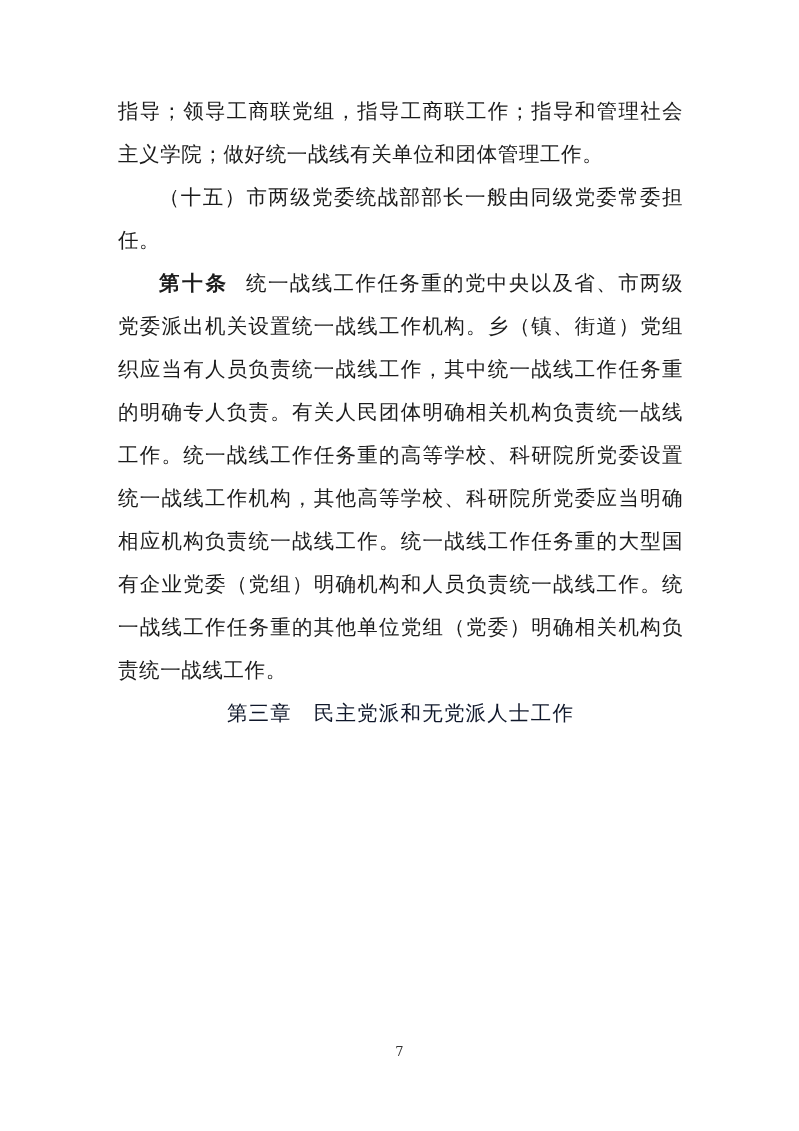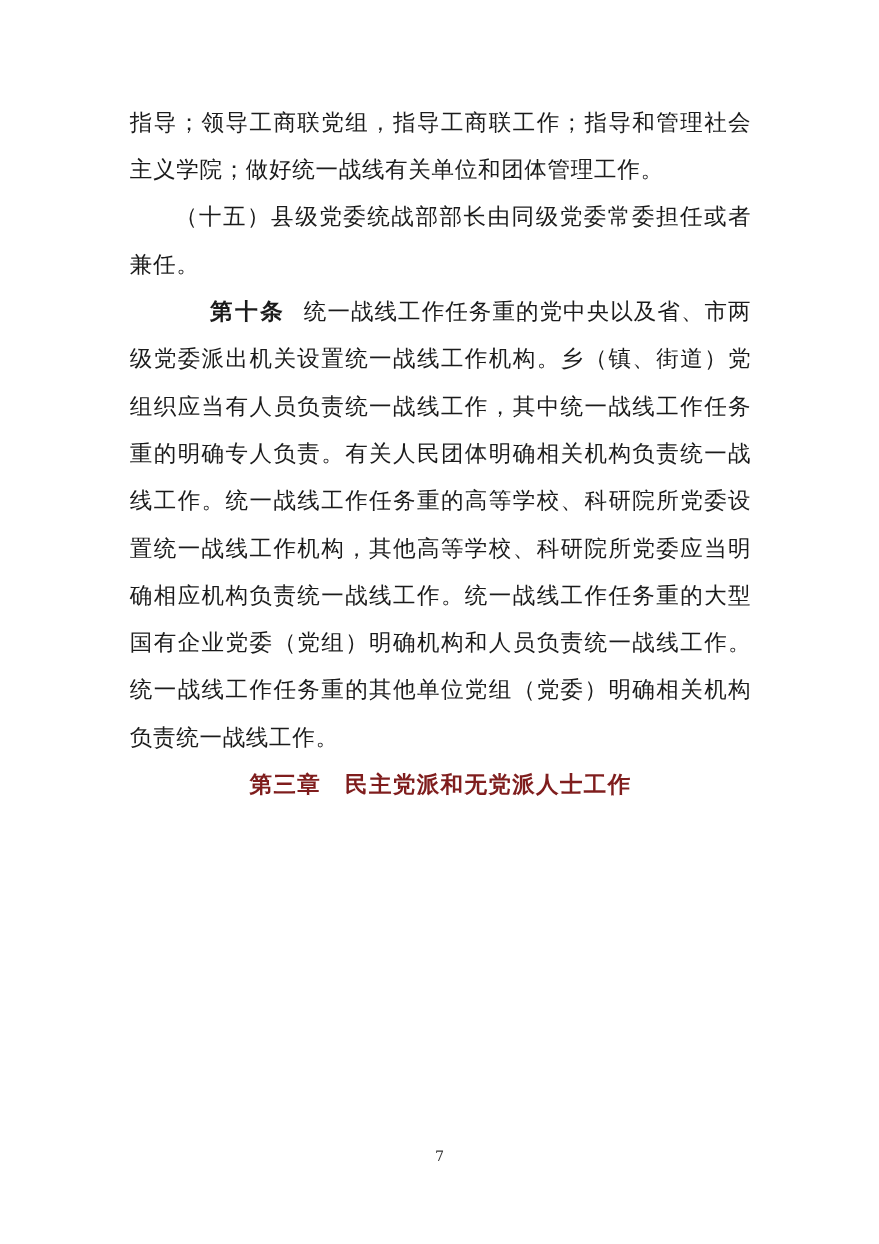--- a/index.html
+++ b/index.html
@@ -34,30 +34,29 @@
     letter-spacing: 0.6px;
     margin: 0;
     white-space: pre-wrap;
   }
   .indent {
     text-indent: 2em;
   }
   .heading {
     font-size: 20.5px;
     line-height: 43px;
-    color: #7f1d1d;
+    color: #0f172a;
     text-align: center;
     letter-spacing: 1.2px;
     margin: 0;
-    font-weight: 700;
+    font-weight: 400;
   }
   .artnum {
     letter-spacing: 2px;
     font-weight: 600;
-    margin-left: 32px;
   }
   .gap-after-artnum {
     display: inline-block;
     width: 0.8em;
   }
   .page-number {
     position: absolute;
     left: 0;
     right: 0;
     top: 1044px;
@@ -68,21 +67,21 @@
   }
 </style>
 </head>
 <body>
 
 <div class="page">
   <div class="content">
 
     <p class="para">指导；领导工商联党组，指导工商联工作；指导和管理社会主义学院；做好统一战线有关单位和团体管理工作。</p>
 
-    <p class="para indent">（十五）县级党委统战部部长由同级党委常委担任或者兼任。</p>
+    <p class="para indent">（十五）市两级党委统战部部长一般由同级党委常委担任。</p>
 
     <p class="para indent"><span class="artnum">第十条</span><span class="gap-after-artnum"></span><span>统一战线工作任务重的党中央以及省、市两级党委派出机关设置统一战线工作机构。乡（镇、街道）党组织应当有人员负责统一战线工作，其中统一战线工作任务重的明确专人负责。有关人民团体明确相关机构负责统一战线工作。统一战线工作任务重的高等学校、科研院所党委设置统一战线工作机构，其他高等学校、科研院所党委应当明确相应机构负责统一战线工作。统一战线工作任务重的大型国有企业党委（党组）明确机构和人员负责统一战线工作。统一战线工作任务重的其他单位党组（党委）明确相关机构负责统一战线工作。</span></p>
 
 
     <p class="heading">第三章　民主党派和无党派人士工作</p>
 
 
   </div>
 
   <div class="page-number">7</div>

